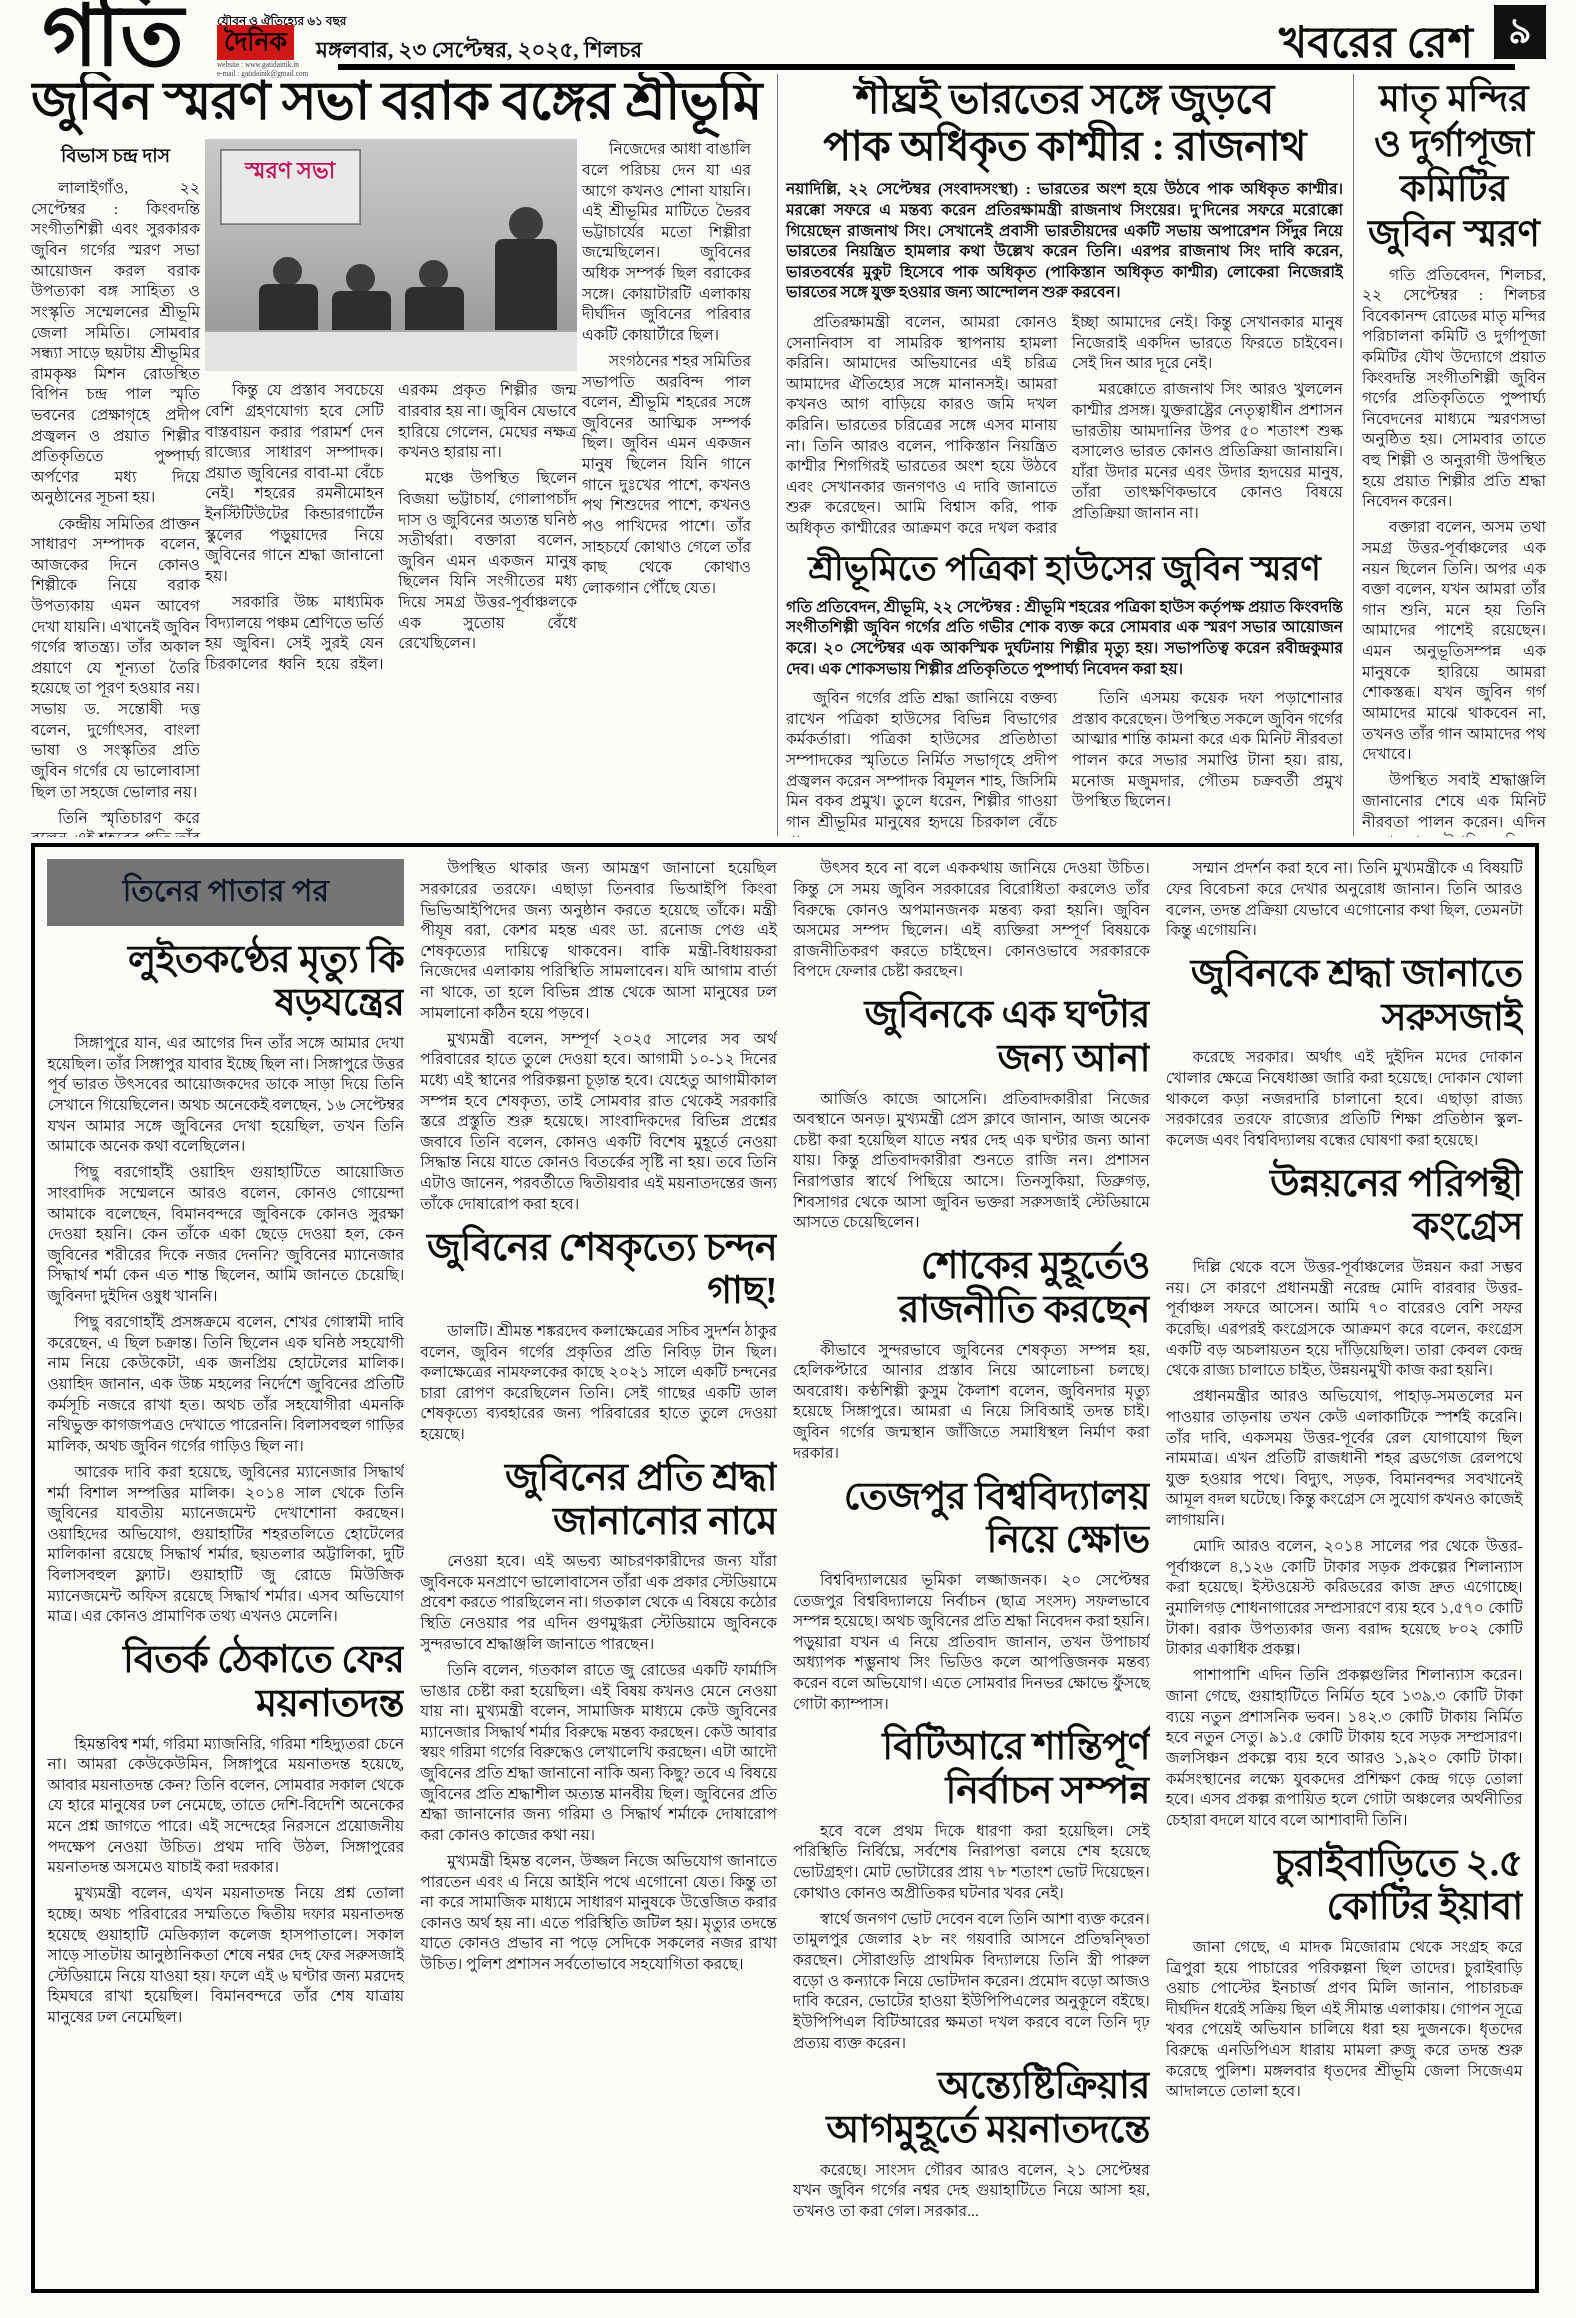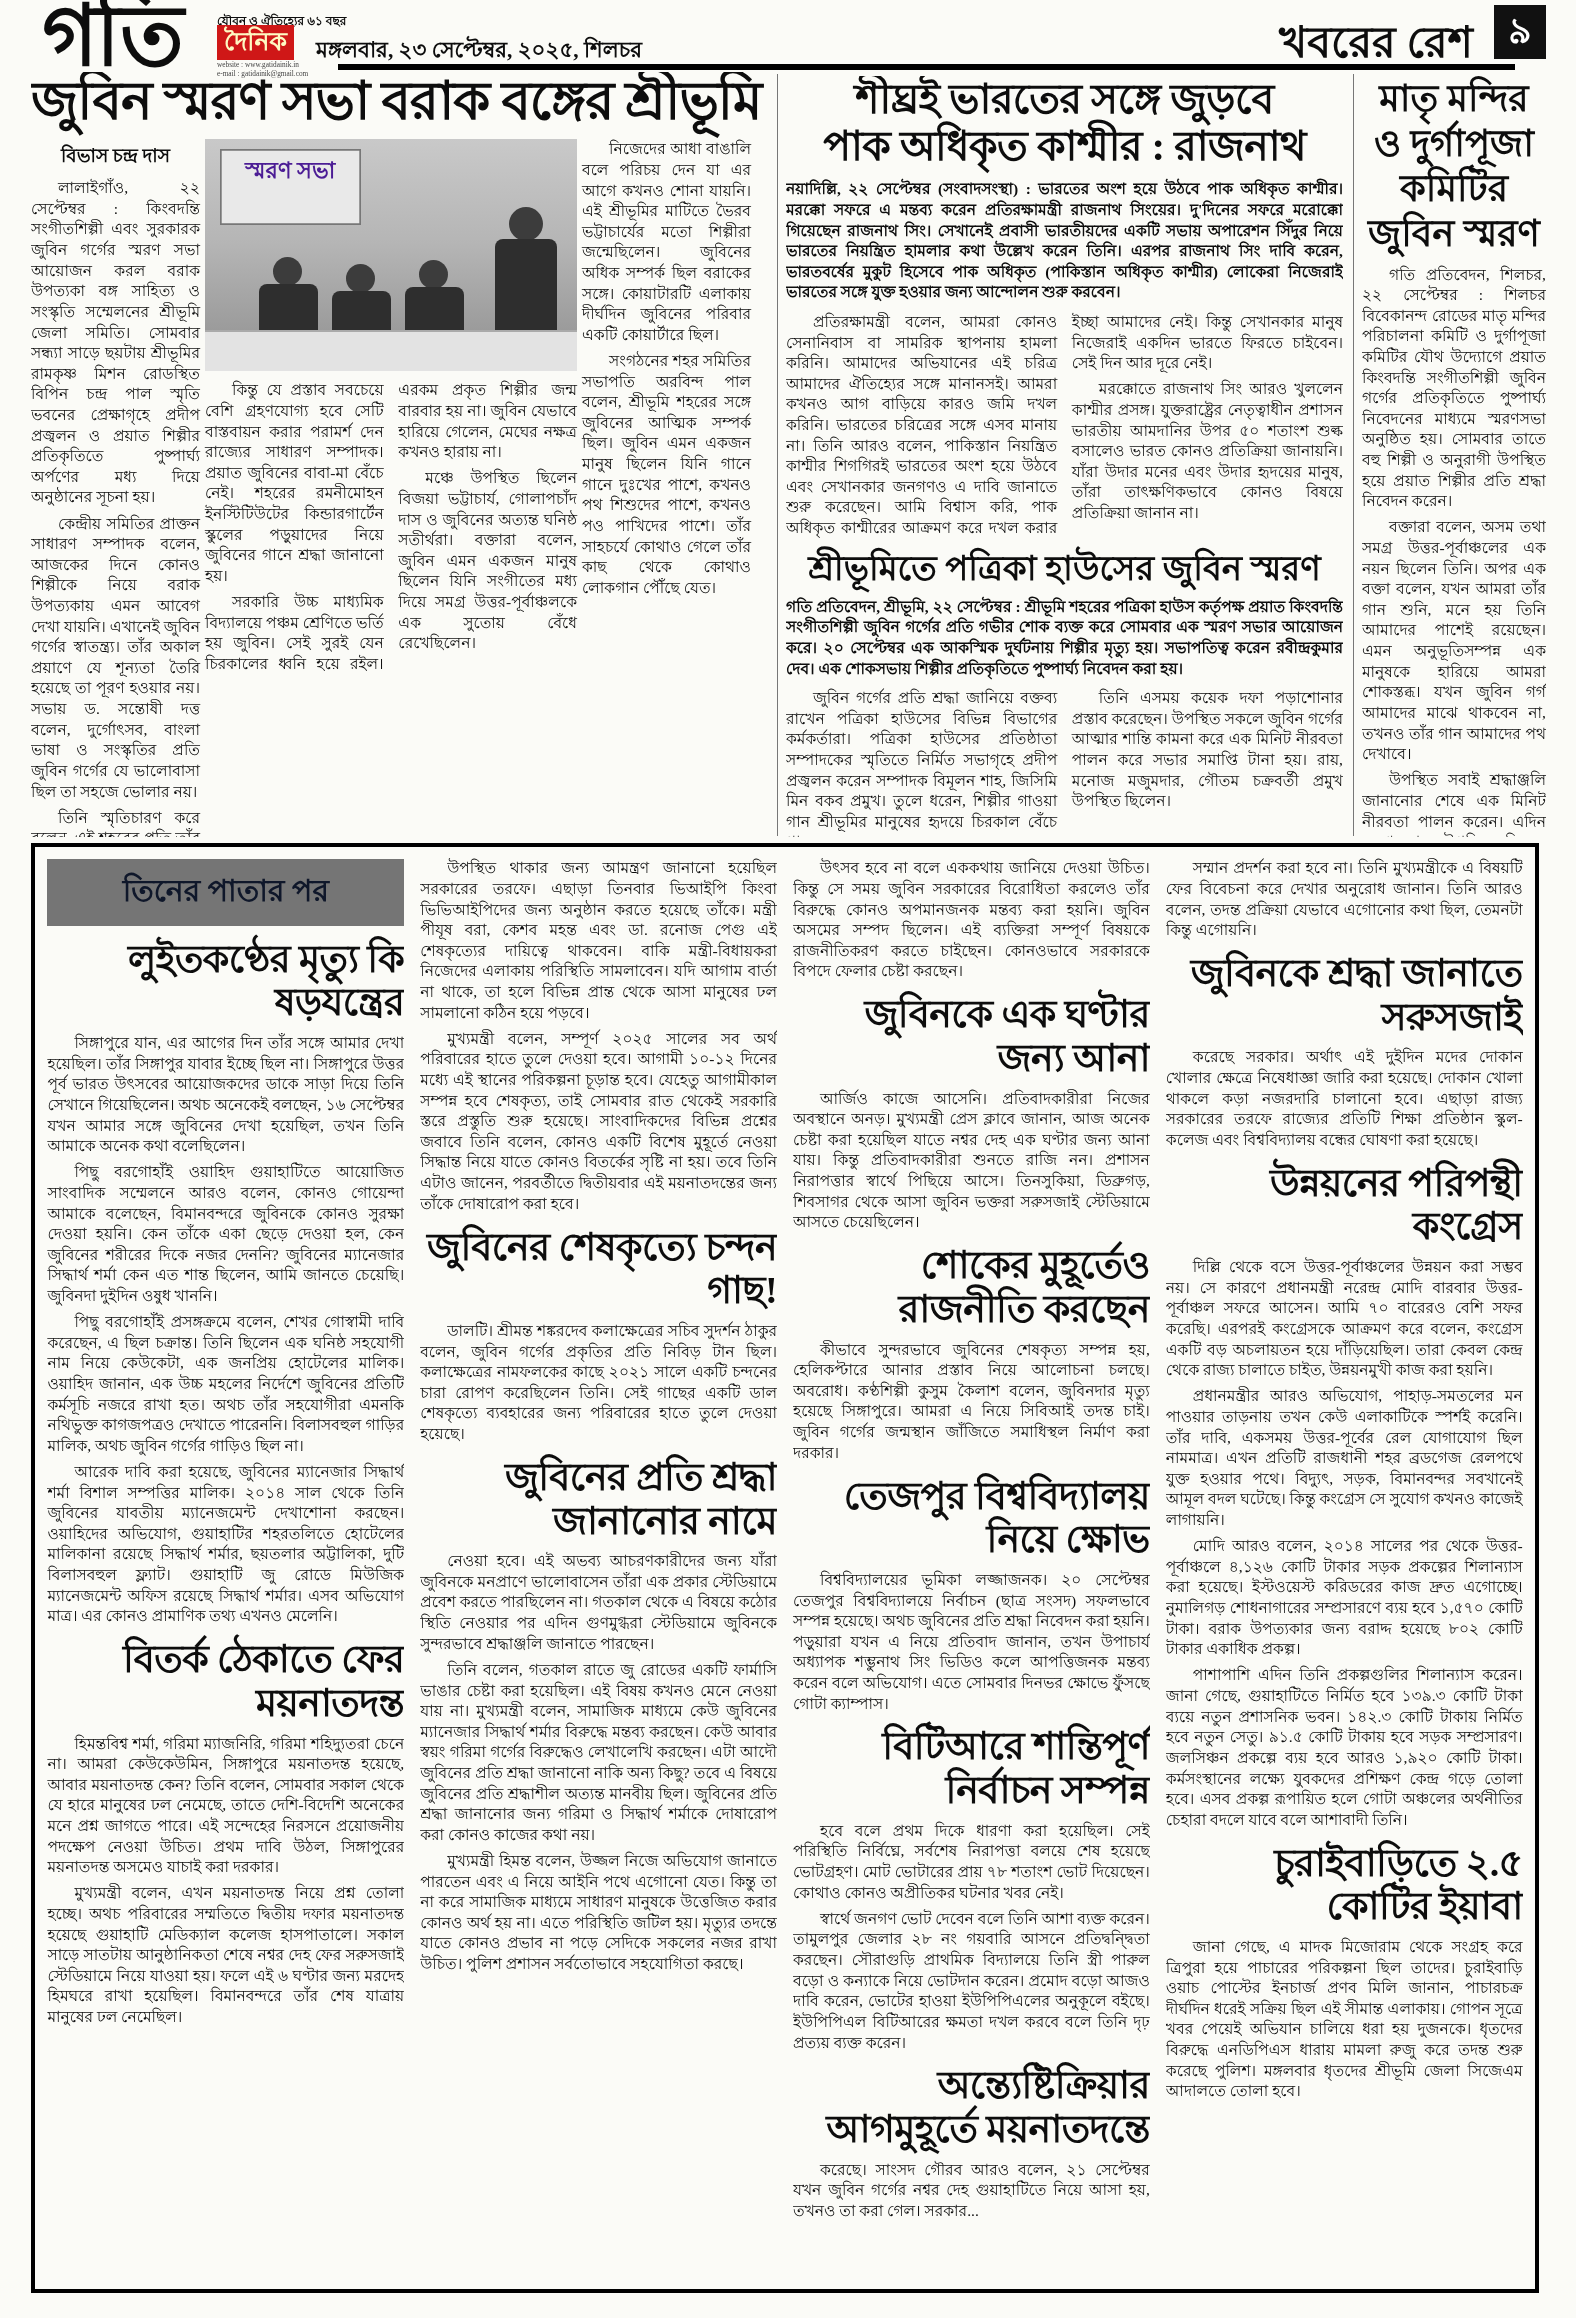--- a/index.html
+++ b/index.html
@@ -4,38 +4,38 @@
 <style>
   html,body{margin:0;padding:0;background:#d9d9d9;}
   #page{position:relative;width:1577px;height:2319px;background:#fbfbf7;color:#0d0d0d;
         font-family:"Liberation Serif","DejaVu Serif",serif;overflow:hidden;}
   
   #header{position:absolute;left:31px;top:0;width:1515px;height:72px;}
   #logo-gati{position:absolute;left:11.3px;top:-5.6px;font-size:85px;font-weight:bold;line-height:1;
              font-family:"Liberation Serif",serif;letter-spacing:-2.3px;}
   #tagline{position:absolute;left:186px;top:12.4px;font-size:12px;font-weight:bold;}
   #dainik-box{position:absolute;left:186px;top:25px;width:77px;height:35px;background:#cf1717;
-              color:#fef9c3;font-size:25px;font-weight:bold;text-align:center;line-height:34px;}
+              color:#000000;font-size:25px;font-weight:bold;text-align:center;line-height:34px;}
   #web-lines{position:absolute;left:186px;top:61px;font-size:7.3px;color:#444;line-height:1.2;}
   #date-line{position:absolute;left:285px;top:33px;font-size:21.4px;font-weight:bold;}
   #section-title{position:absolute;right:73px;top:10px;font-size:43px;font-weight:bold;}
   #page-num-box{position:absolute;right:0;top:4.5px;width:52px;height:54px;background:#111;color:#fff;
                 font-size:36px;font-weight:bold;text-align:center;line-height:53px;}
   #header-rule{position:absolute;left:307px;right:31px;top:64px;height:6.2px;background:#000;}
   
   .vrule{position:absolute;top:74px;height:762px;width:1.1px;background:#777;}
   #vr1{left:777px;} #vr2{left:1353px;}
   #main-block{position:absolute;left:31px;top:72px;width:737px;height:765px;overflow:hidden;}
   #main-headline{font-size:53px;font-weight:bold;line-height:1.12;letter-spacing:-1.1px;white-space:nowrap;}
   #main-cols{display:flex;gap:5px;margin-top:8px;font-family:Liberation Serif, serif;}
   .ncol{width:169px;flex:none;}
   #main-mid{width:372px;flex:none;}
   #photo{position:relative;width:372px;height:232px;background:linear-gradient(180deg,#c9c9c9 0%,#b5b5b5 45%,#8f8f8f 100%);overflow:hidden;}
   #photo-banner{position:absolute;left:14.7px;top:10px;width:141px;height:68px;background:#e9e9e9;
-                color:#4c1d95;font-weight:bold;font-size:22.5px;text-align:center;line-height:1.2;padding-top:8px;
+                color:#be185d;font-weight:bold;font-size:22.5px;text-align:center;line-height:1.2;padding-top:8px;
                 box-shadow:0 0 0 1.7px #777 inset;}
   .head{position:absolute;border-radius:50%;background:#3c3c3c;width:29px;height:29px;}
   .torso{position:absolute;background:#2e2e2e;border-radius:8px 8px 0 0;}
   #photo-table{position:absolute;left:0;bottom:0;width:100%;height:39px;background:#e3e3e3;border-top:2.3px solid #aaa;}
   .two-col{column-count:2;column-gap:14.7px;margin-top:9px;}
   
   .p{font-size:15.5px;line-height:1.33;text-align:justify;margin:0 0 5.6px 0;text-indent:27px;}
   .p.nofirst{text-indent:0;}
   .byline{font-size:18.6px;font-weight:bold;text-align:center;margin:2.3px 0 5.6px 0;}
   

